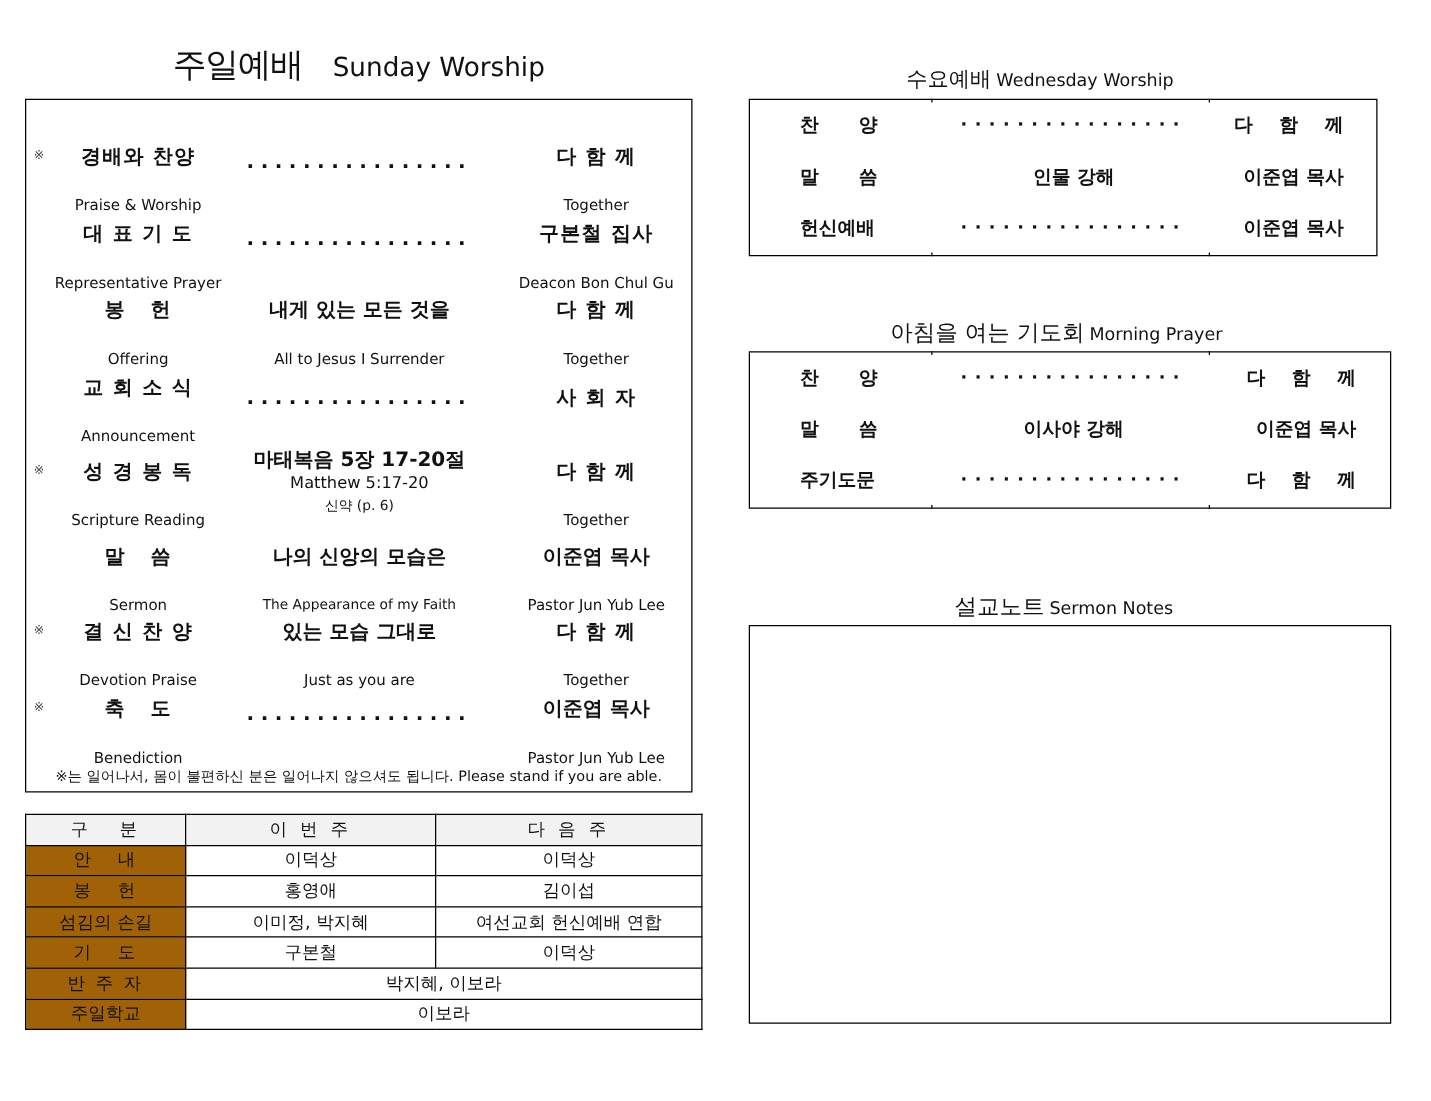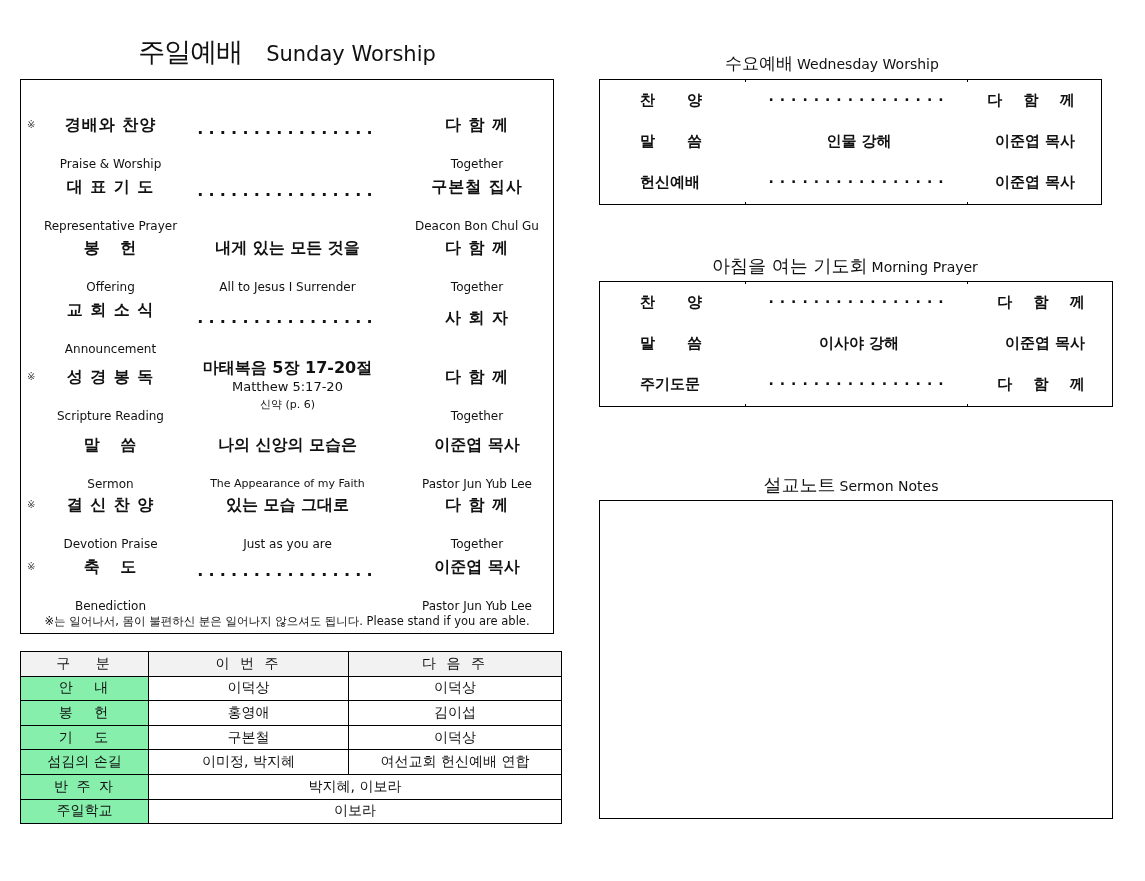--- a/index.html
+++ b/index.html
@@ -39,21 +39,21 @@
 
   
   .duty-table {
     position: absolute; left: 20px; top: 651px; width: 542px;
     border-collapse: collapse; font-size: 14px;
   }
   .duty-table td {
     border: 1.2px solid #000; height: 24.6px; text-align: center; padding: 0;
     white-space: nowrap;
   }
-  .duty-table tr td:first-child { background: #86efac; width: 128px; letter-spacing: 2px; }
+  .duty-table tr td:first-child { background: #a16207; width: 128px; letter-spacing: 2px; }
   .duty-table tr.head td { background: #f2f2f2; letter-spacing: 3px; }
   .duty-table td.c2 { width: 200px; }
 
   
   .panel-title {
     position: absolute; left: 599px; width: 513px; text-align: center; white-space: nowrap;
   }
   .panel-title .ko { font-size: 17px; font-weight: normal; }
   .panel-title .en { font-size: 14px; margin-left: 4px; }
 
@@ -217,28 +217,28 @@
     <td style="white-space:pre">안   내</td>
     <td class="c2">이덕상</td>
     <td>이덕상</td>
   </tr>
   <tr>
     <td style="white-space:pre">봉   헌</td>
     <td class="c2">홍영애</td>
     <td>김이섭</td>
   </tr>
   <tr>
+    <td style="letter-spacing:0">섬김의 손길</td>
+    <td class="c2">이미정, 박지혜</td>
+    <td>여선교회 헌신예배 연합</td>
+  </tr>
+  <tr>
     <td style="white-space:pre">기   도</td>
     <td class="c2">구본철</td>
     <td>이덕상</td>
-  </tr>
-  <tr>
-    <td style="letter-spacing:0">섬김의 손길</td>
-    <td class="c2">이미정, 박지혜</td>
-    <td>여선교회 헌신예배 연합</td>
   </tr>
   <tr>
     <td>반 주 자</td>
     <td colspan="2">박지혜, 이보라</td>
   </tr>
   <tr>
     <td style="letter-spacing:0">주일학교</td>
     <td colspan="2">이보라</td>
   </tr>
 </tbody>

